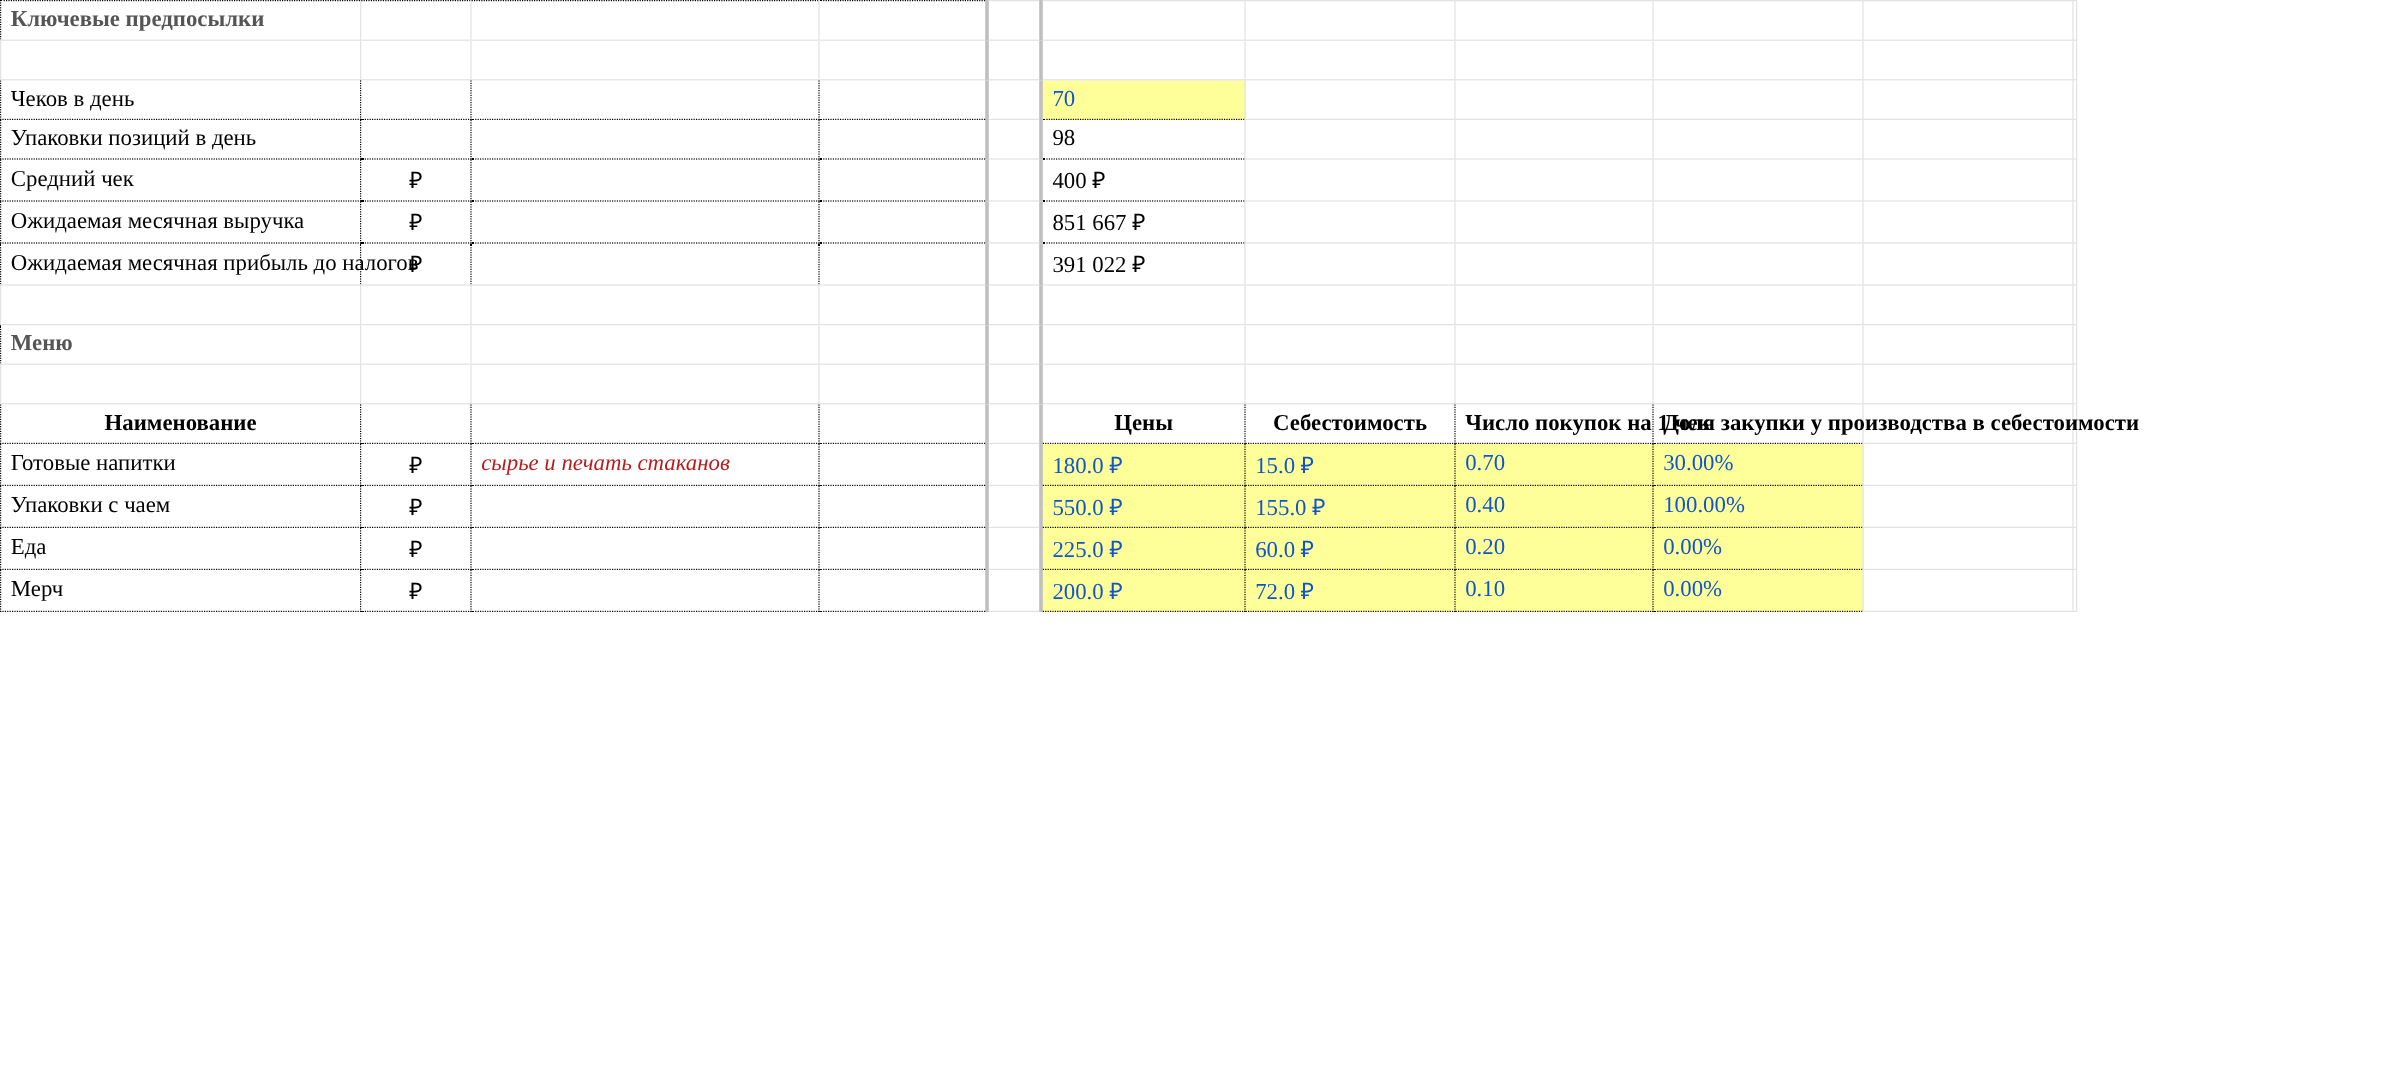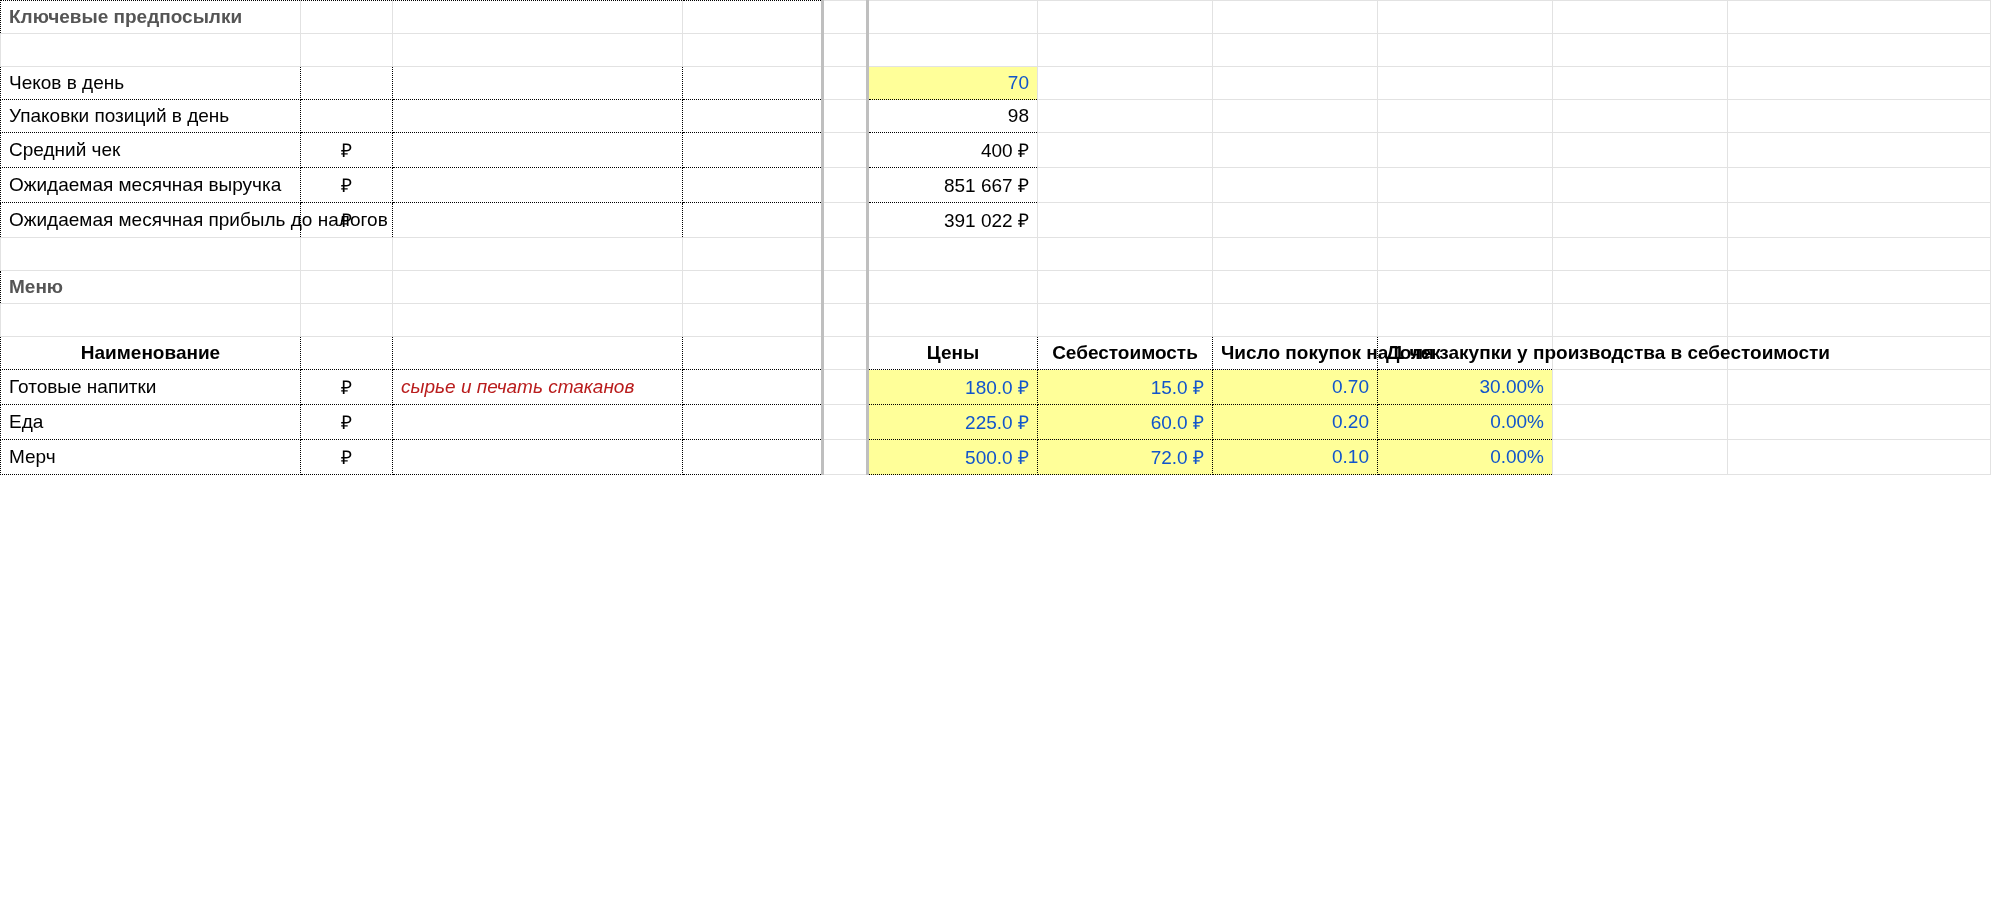--- a/index.html
+++ b/index.html
@@ -5,21 +5,22 @@
   html, body {
     margin: 0;
     padding: 0;
     background: #ffffff;
     font-family: Arial, Helvetica, sans-serif;
     font-size: 19px;
     color: #000;
   }
   .sheet {
     position: relative;
-    width: 1991px;
+    width: 1731px;
+    font-family: Liberation Serif, serif;
   }
 
   table.ss {
     border-collapse: collapse;
     table-layout: fixed;
     width: 100%;
   }
   table.ss td {
     height: 33px;
     padding: 4px 8px;
@@ -43,21 +44,21 @@
 
   
   .db-all   { border: 1px dotted #000 !important; }
   .db-t     { border-top: 1px dotted #000 !important; }
   .db-b     { border-bottom: 1px dotted #000 !important; }
   .db-l     { border-left: 1px dotted #000 !important; }
   .db-r     { border-right: 1px dotted #000 !important; }
 
   .bold     { font-weight: 700; }
   .gray     { color: #555555; }
-  .right    { text-align: right; }
+  .right    { }
   .center   { text-align: center; }
   .wrap     { white-space: normal; line-height: 1.2; }
   .tall     { height: 55px; }
   .tall3    { height: 82px; }
   .blue     { color: #1155cc; }
   .red      { color: #b91c1c; }
   .ital     { font-style: italic; }
   .yellow   { background: #ffff99; }
 
   
@@ -251,20 +252,33 @@
     <td class="db-all"></td>
     <td class="split"></td>
     <td class="db-all right yellow blue">180.0 ₽</td>
     <td class="db-all right yellow blue">15.0 ₽</td>
     <td class="db-all right yellow blue">0.70</td>
     <td class="db-all right yellow blue">30.00%</td>
     <td></td>
           <td></td>
   </tr>
 
+  <tr>
+    <td class="db-all">Упаковки с чаем</td>
+    <td class="db-all center">₽</td>
+    <td class="db-all"></td>
+    <td class="db-all"></td>
+    <td class="split"></td>
+    <td class="db-all right yellow blue">550.0 ₽</td>
+    <td class="db-all right yellow blue">155.0 ₽</td>
+    <td class="db-all right yellow blue">0.40</td>
+    <td class="db-all right yellow blue">100.00%</td>
+    <td></td>
+          <td></td>
+  </tr>
 
   <tr>
     <td class="db-all">Еда</td>
     <td class="db-all center">₽</td>
     <td class="db-all"></td>
     <td class="db-all"></td>
     <td class="split"></td>
     <td class="db-all right yellow blue">225.0 ₽</td>
     <td class="db-all right yellow blue">60.0 ₽</td>
     <td class="db-all right yellow blue">0.20</td>
@@ -272,21 +286,21 @@
     <td></td>
           <td></td>
   </tr>
 
   <tr>
     <td class="db-all">Мерч</td>
     <td class="db-all center">₽</td>
     <td class="db-all"></td>
     <td class="db-all"></td>
     <td class="split"></td>
-    <td class="db-all right yellow blue">500.0 ₽</td>
+    <td class="db-all right yellow blue">200.0 ₽</td>
     <td class="db-all right yellow blue">72.0 ₽</td>
     <td class="db-all right yellow blue">0.10</td>
     <td class="db-all right yellow blue">0.00%</td>
     <td></td>
           <td></td>
   </tr>
 
 
 </tbody>
     </table>

